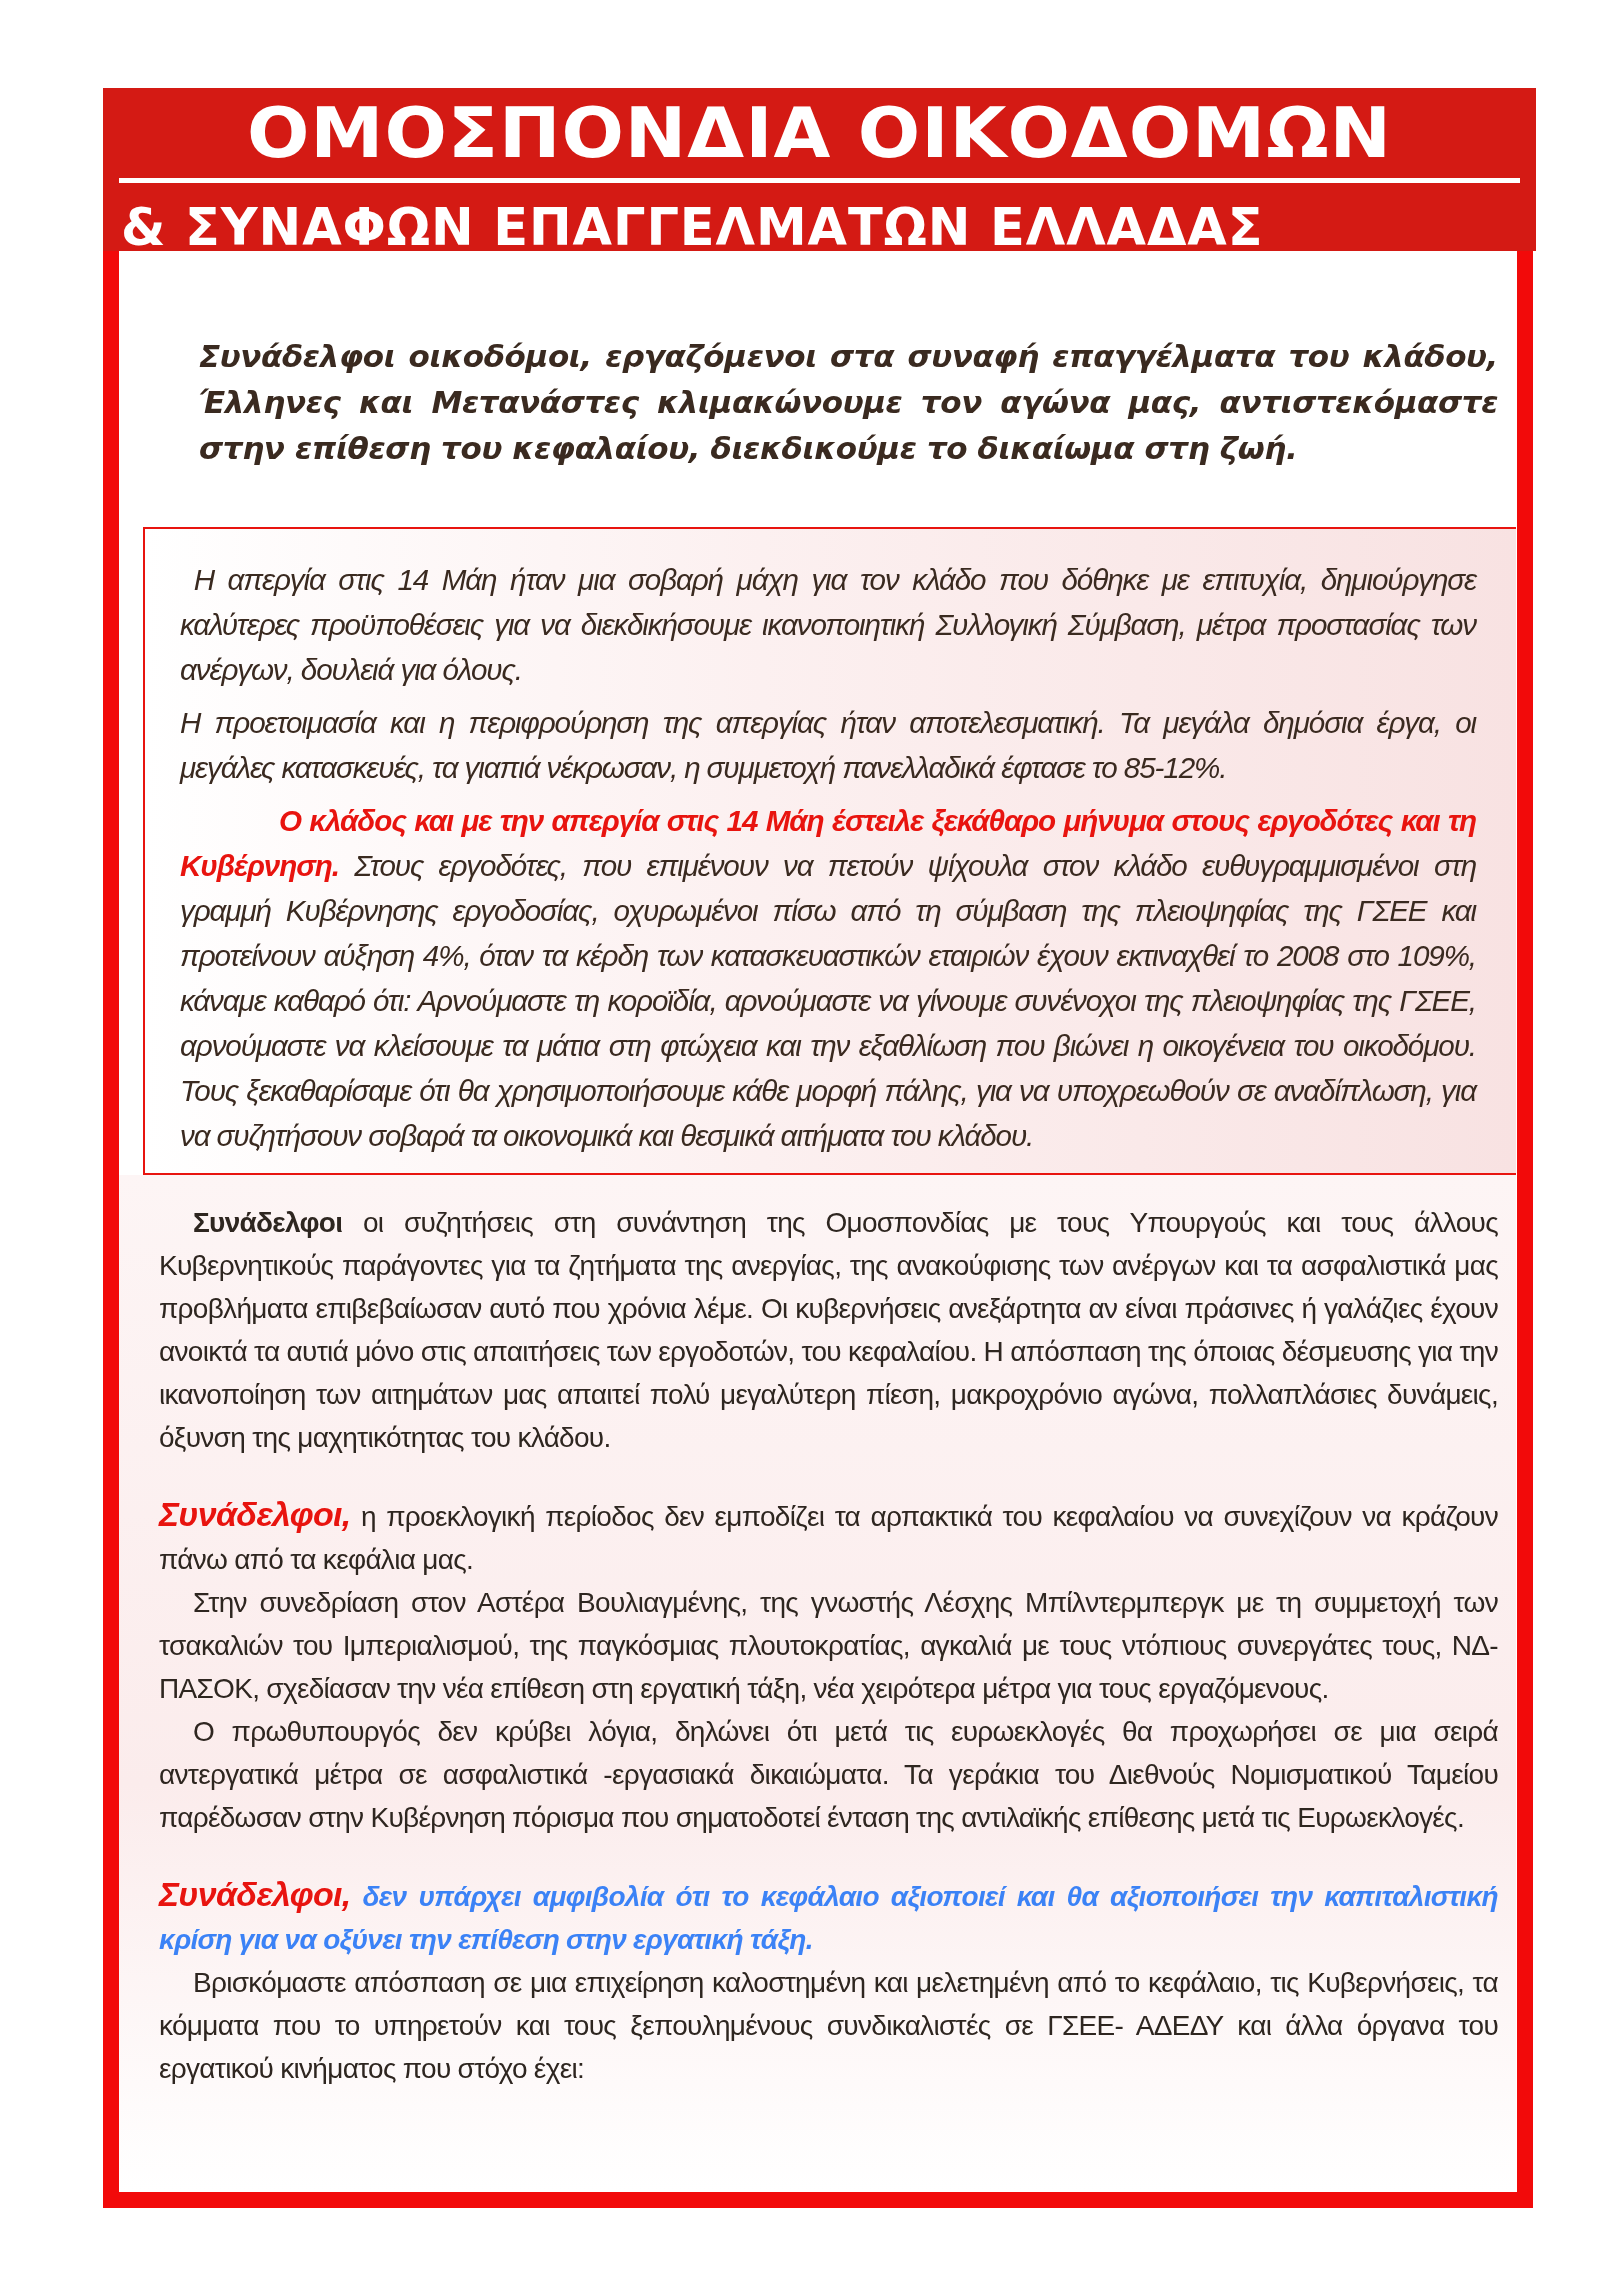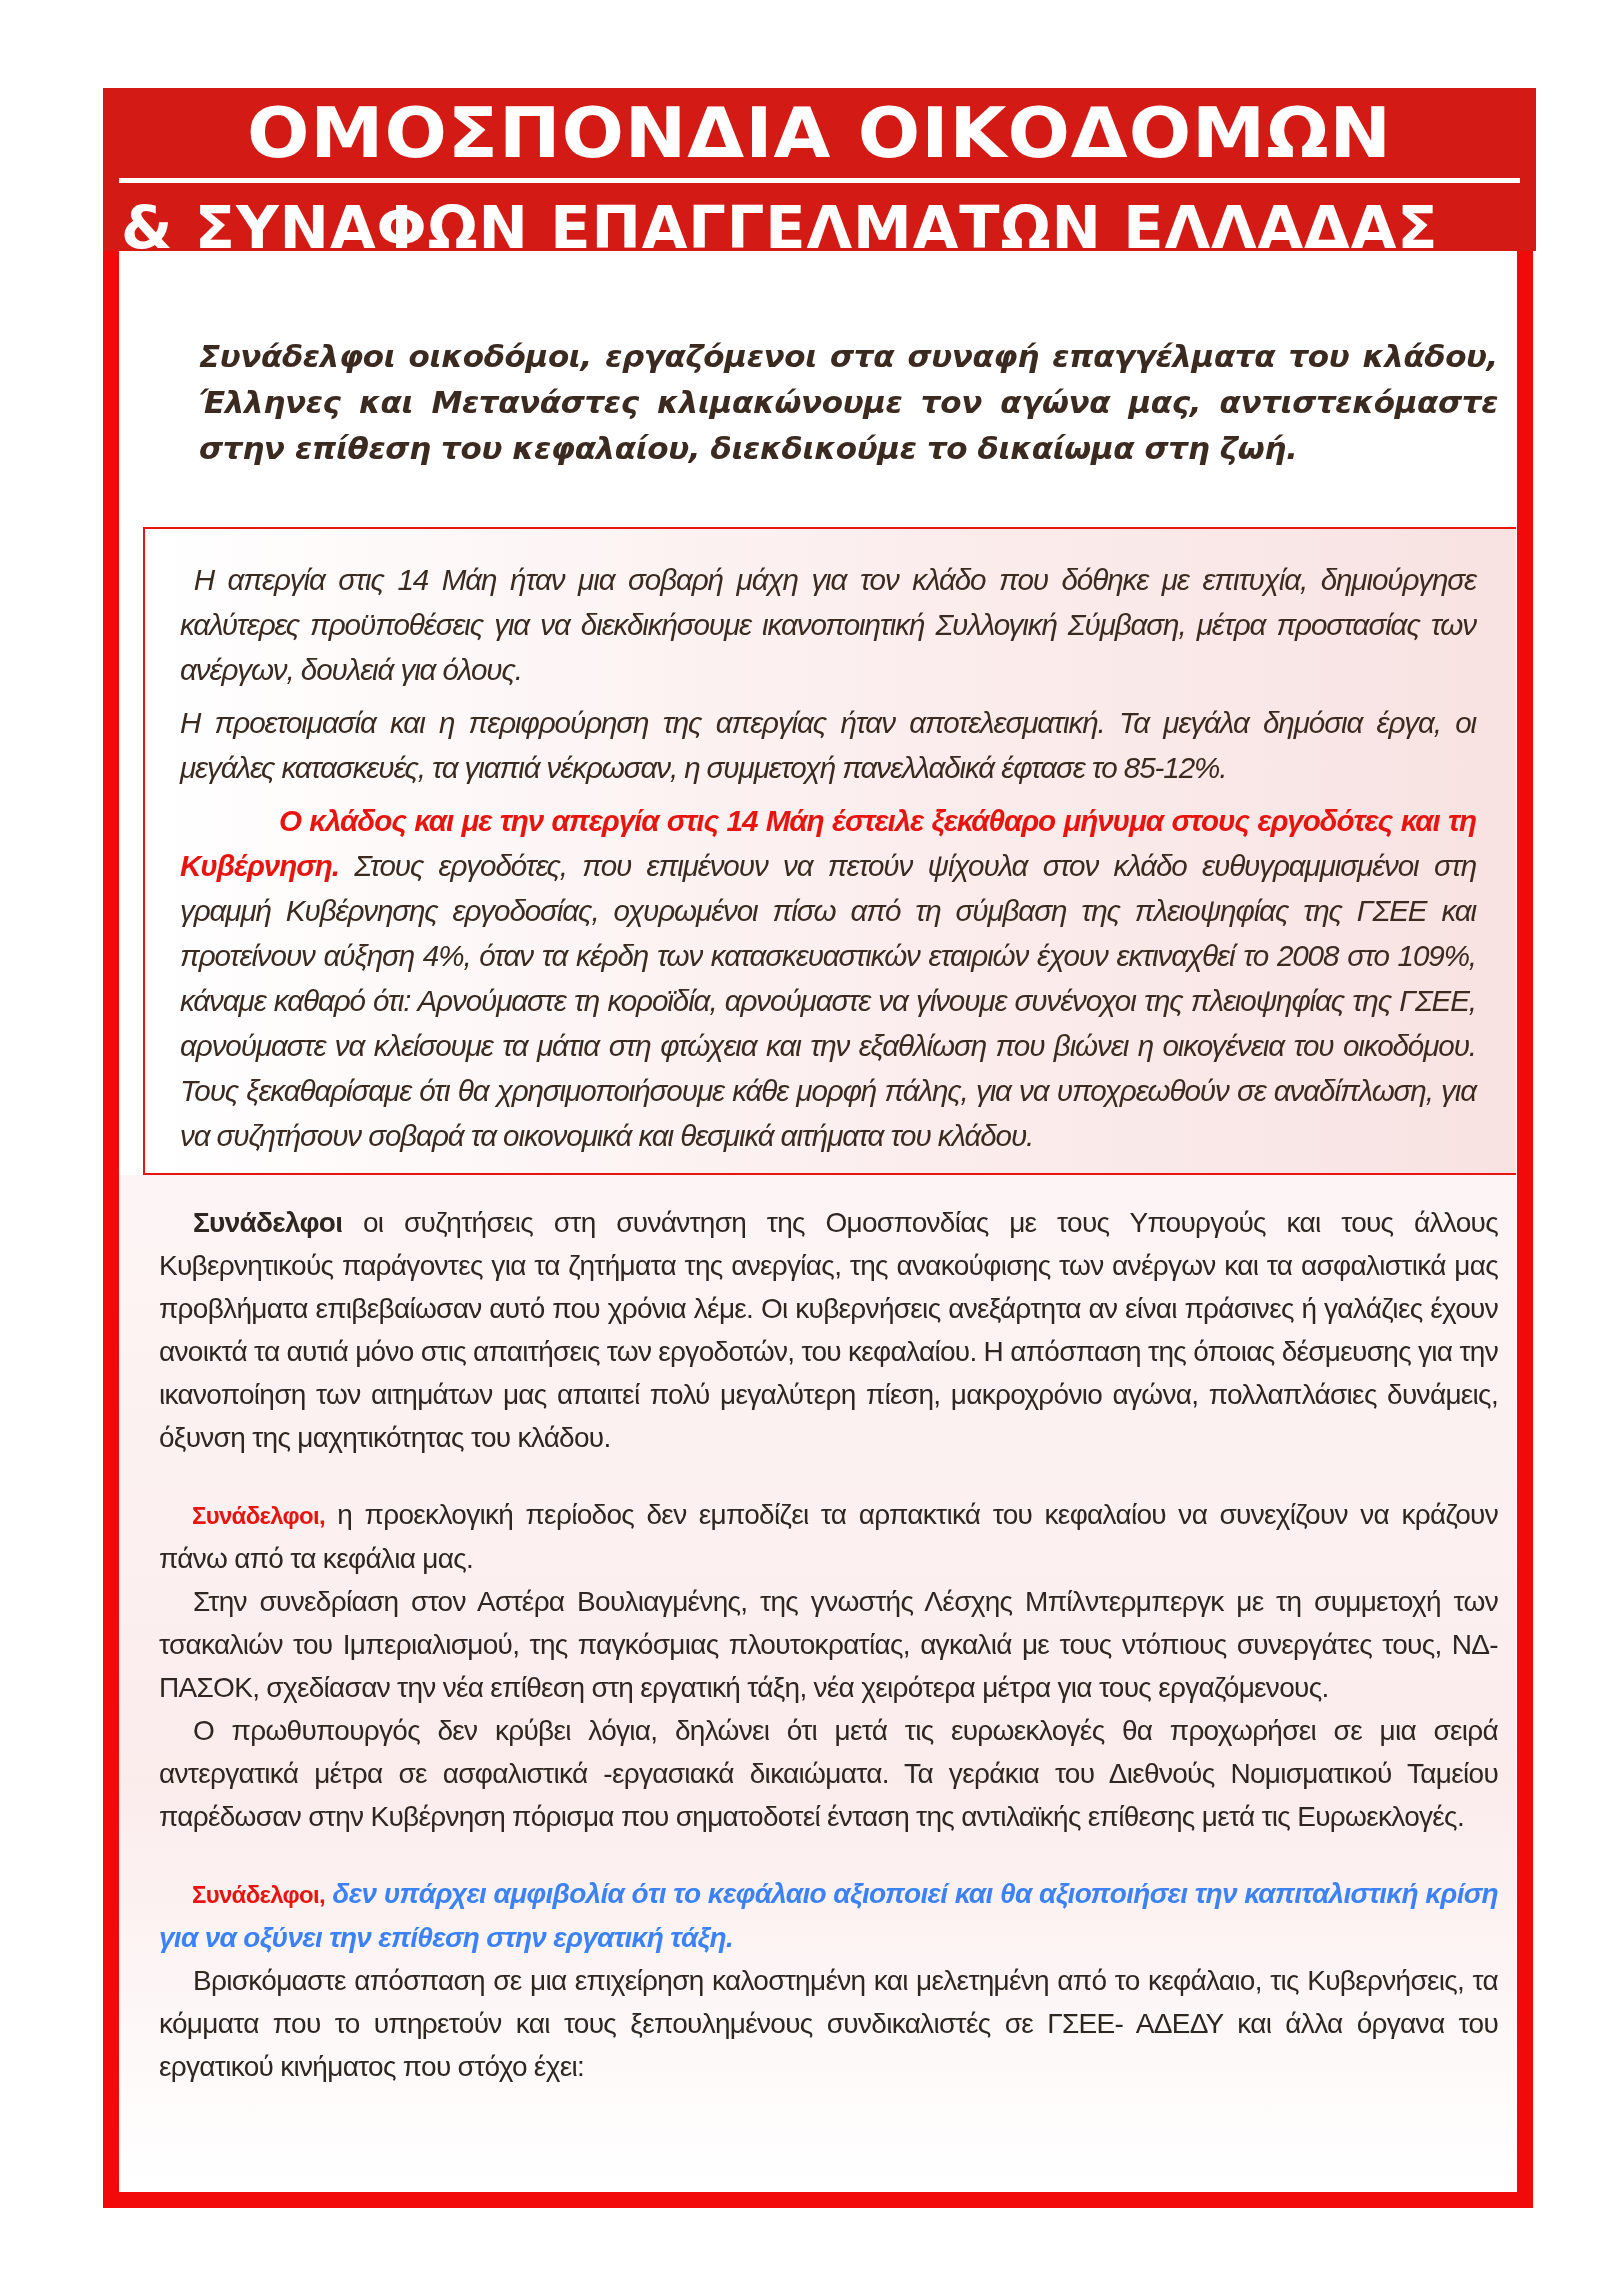--- a/index.html
+++ b/index.html
@@ -22,21 +22,21 @@
   }
   .header-line {
     position: absolute; left: 16px; right: 16px; top: 90px; height: 4.5px; background: #fff;
   }
   .header-title-1, .header-title-2 {
     position: absolute; left: 0; right: 0; text-align: center; color: #fff;
     font-family: "DejaVu Sans", sans-serif; font-weight: bold;
     white-space: nowrap; letter-spacing: 0.9px;
   }
   .header-title-1 { top: 5.4px; font-size: 70px; line-height: 81px; transform: scaleX(1.05); }
-  .header-title-2 { top: 99px; font-size: 59px; line-height: 81px; text-align: left; left: 18px; }
+  .header-title-2 { top: 99px; font-size: 51px; line-height: 81px; text-align: left; left: 18px; }
 
   .intro {
     position: absolute; left: 199px; top: 333px; width: 1299px;
     font-family: "DejaVu Sans", sans-serif; font-style: italic; font-weight: bold;
     font-size: 31px; line-height: 46px; color: #3a2a20; letter-spacing: -0.4px;
     text-align: justify;
   }
 
   .box {
     position: absolute; left: 143px; top: 527px; width: 1373px; height: 648px;
@@ -54,21 +54,21 @@
 
   .body {
     position: absolute; left: 159px; top: 1201px; width: 1339px;
     font-family: "Liberation Sans", sans-serif; font-size: 28px; line-height: 43px;
     color: #2e2620; letter-spacing: -0.7px; text-align: justify;
   }
   .body p { margin: 0; text-indent: 34px; }
   .body p.no-indent { text-indent: 0; }
   .body .gap { height: 34px; }
   .lead-dark { font-weight: bold; color: #2e2620; }
-  .lead-red { font-weight: bold; color: #e8140f; font-size: 24px; margin-left: 33px; }
+  .lead-red { font-weight: bold; font-style: italic; color: #e8140f; font-size: 34px; }
   .red-italic { color: #3b82f6; font-weight: bold; font-style: italic; }
 
   .bg-tint {
     position: absolute; left: 119px; top: 1175px; width: 1397px; height: 1016px;
     background: linear-gradient(180deg, #fdf5f5 0%, #fbecec 60%, #fff 100%);
   }
 </style>
 </head>
 <body>
 

